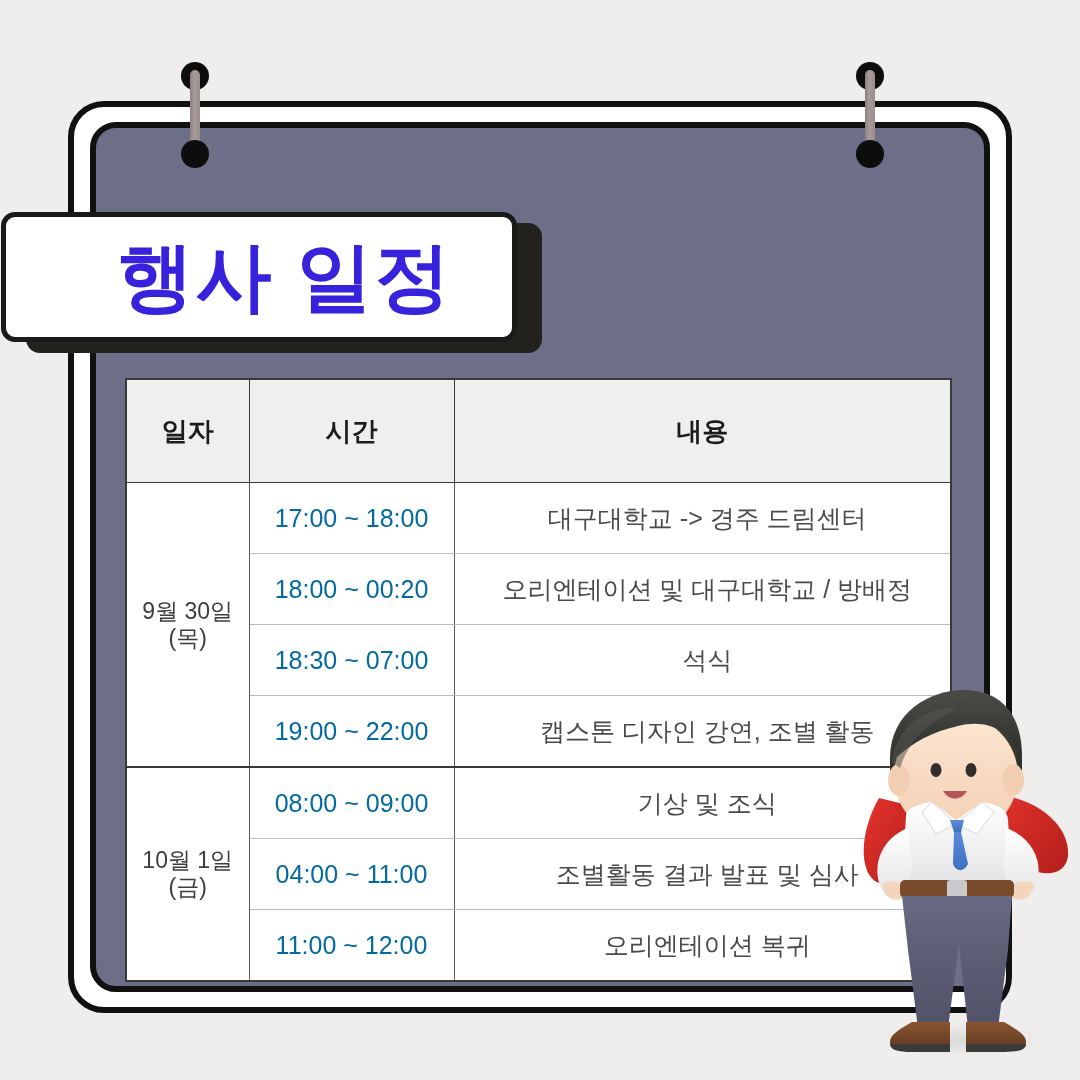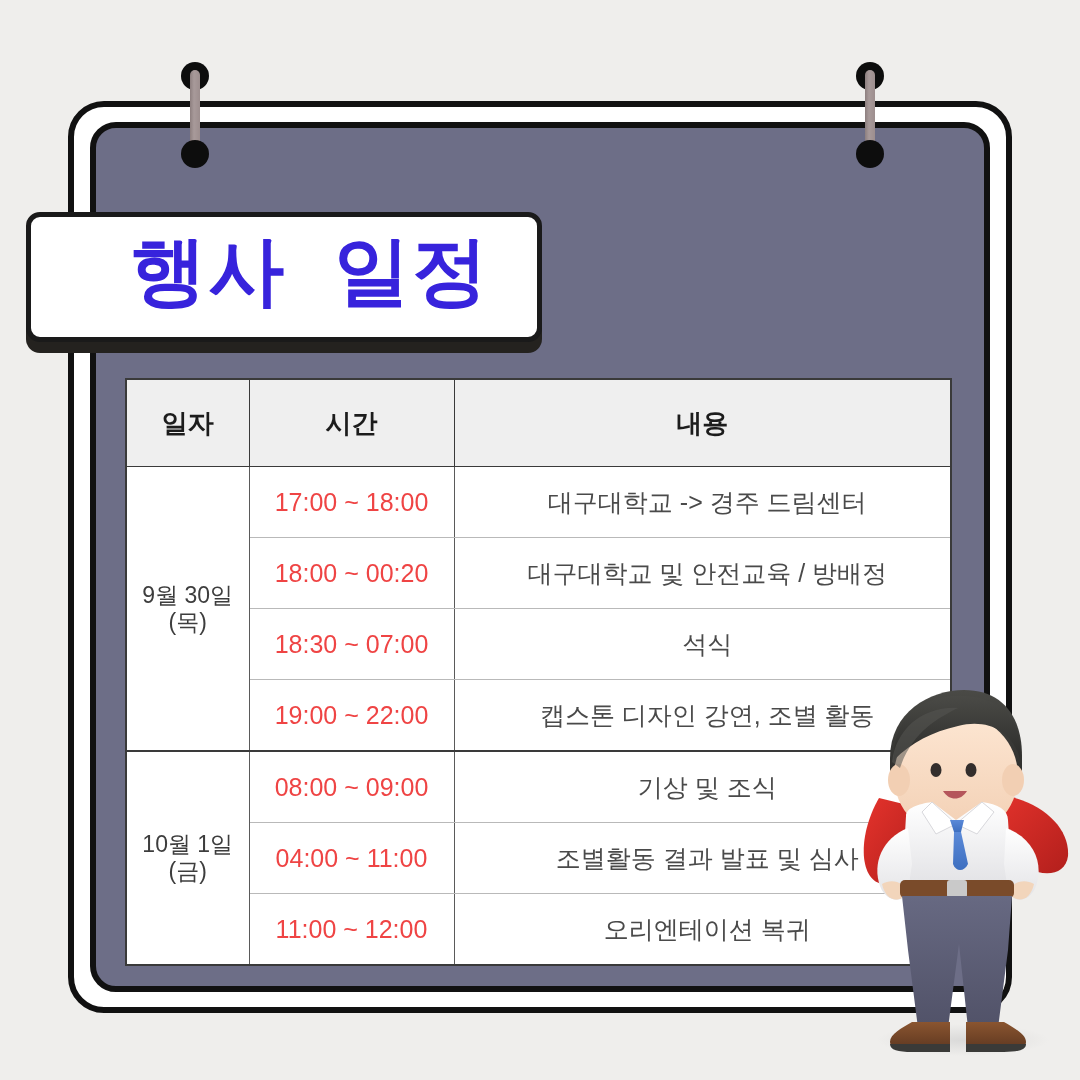--- a/index.html
+++ b/index.html
@@ -82,33 +82,32 @@
     left: 26px;
     top: 223px;
     width: 516px;
     height: 130px;
     background: #24221f;
     border-radius: 14px;
     z-index: 7;
   }
   .title-card {
     position: absolute;
-    left: 26px;
+    left: 1px;
     top: 212px;
     width: 516px;
     height: 130px;
     background: #ffffff;
     border: 5px solid #1a1a1a;
     border-radius: 14px;
     box-sizing: border-box;
     display: flex;
     align-items: center;
     justify-content: center;
     z-index: 8;
-    font-family: Liberation Mono, monospace;
   }
   .title-text {
     font-size: 76px;
     font-weight: 700;
     color: #3723dc;
     letter-spacing: 2px;
     line-height: 1;
     padding-left: 52px;
     white-space: nowrap;
   }
@@ -134,29 +133,29 @@
   table.schedule col.c-time { width: 205px; }
   table.schedule col.c-desc { width: 497px; }
 
   table.schedule th {
     background: #efefef;
     border: 1px solid #3a3a3a;
     font-size: 26px;
     font-weight: 700;
     color: #1c1c1c;
     height: 78px;
-    padding: 4px;
+    padding: 12px;
   }
   table.schedule td {
     border-left: 1px solid #5a5a5a;
     border-right: 1px solid #5a5a5a;
     border-top: 1px solid #b9b9b9;
     border-bottom: 1px solid #b9b9b9;
     font-size: 25px;
-    color: #ef4444;
+    color: #0369a1;
     text-align: center;
     padding: 0;
     height: 70px;
     background: #ffffff;
   }
   table.schedule td.date-cell {
     font-size: 23px;
     color: #3d3d3d;
     line-height: 1.16;
     border-left: 1px solid #3a3a3a;
@@ -233,21 +232,21 @@
         <tr class="first-body">
           <td class="date-cell" rowspan="4">
             <span>9월 30일</span>
             <span class="date-line2">(목)</span>
           </td>
           <td>17:00 ~ 18:00</td>
           <td class="desc-cell">대구대학교 -&gt; 경주 드림센터</td>
         </tr>
         <tr>
           <td>18:00 ~ 00:20</td>
-          <td class="desc-cell">대구대학교 및 안전교육 / 방배정</td>
+          <td class="desc-cell">오리엔테이션 및 대구대학교 / 방배정</td>
         </tr>
         <tr>
           <td>18:30 ~ 07:00</td>
           <td class="desc-cell">석식</td>
         </tr>
         <tr>
           <td>19:00 ~ 22:00</td>
           <td class="desc-cell">캡스톤 디자인 강연, 조별 활동</td>
         </tr>
 

